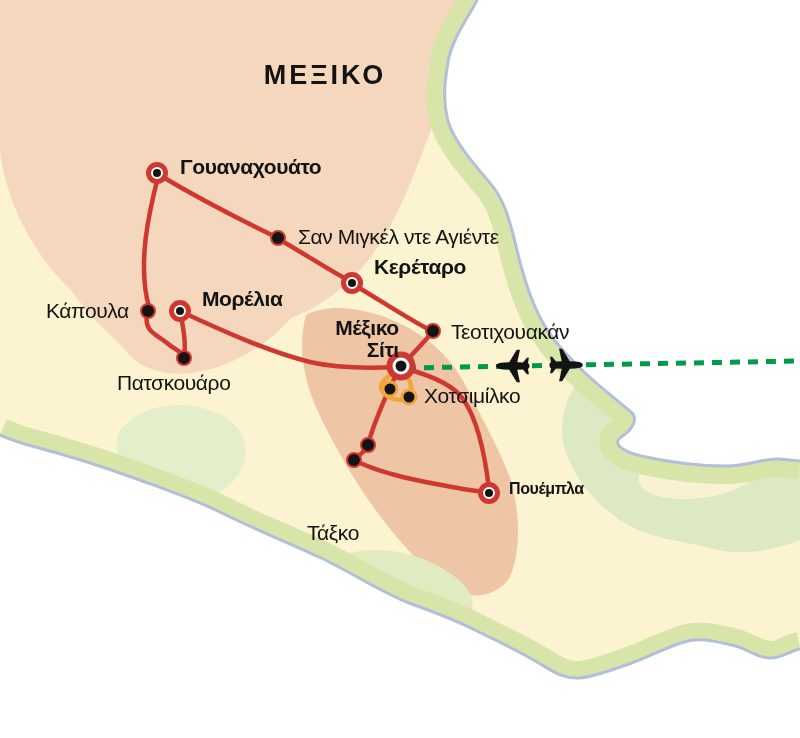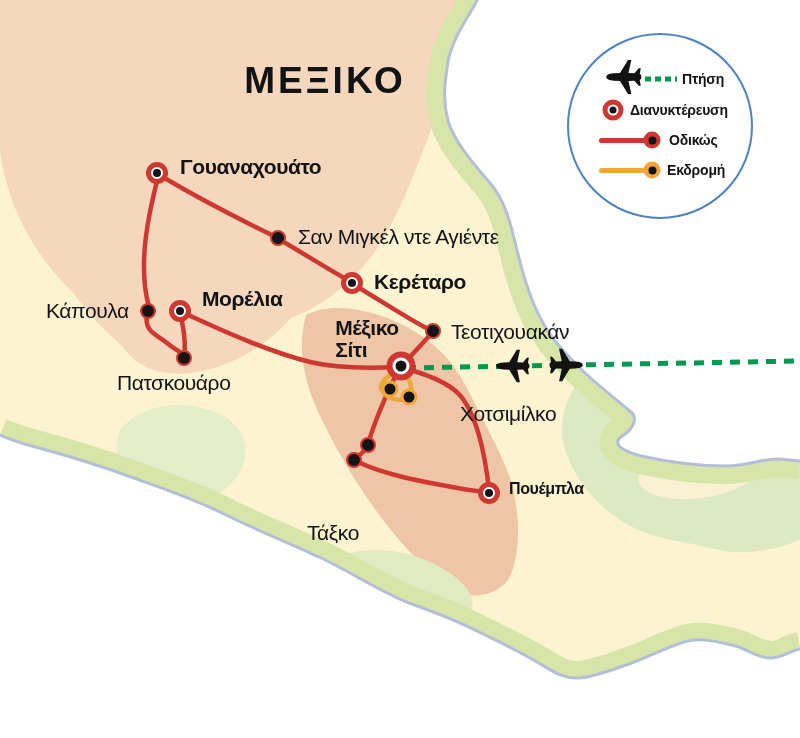--- a/index.html
+++ b/index.html
@@ -3,23 +3,23 @@
 <meta charset="utf-8">
 <style>
   html,body{margin:0;padding:0;background:#fff;}
   #stage{position:relative;width:800px;height:738px;overflow:hidden;background:#fff;
          font-family:"Liberation Sans","DejaVu Sans",sans-serif;}
   #terrain{position:absolute;left:0;top:0;}
   
   .lbl{position:absolute;color:#131313;font-size:21px;letter-spacing:-0.4px;
        line-height:1.04;white-space:nowrap;}
   .lbl.b{font-weight:bold;}
-  .lbl.center{transform:translateX(-50%);text-align:left;}
+  .lbl.center{transform:translateX(-50%);text-align:right;}
   .lbl.right{transform:translateX(-100%);text-align:right;}
-  #map-title{position:absolute;color:#131313;font-weight:bold;font-size:37px;
+  #map-title{position:absolute;color:#131313;font-weight:bold;font-size:27px;
              letter-spacing:3px;transform:translateX(-50%);}
   
   .mk{position:absolute;border-radius:50%;box-sizing:border-box;
       transform:translate(-50%,-50%);display:flex;align-items:center;justify-content:center;}
   .mk::after{content:"";border-radius:50%;background:#141414;display:block;}
   .mk-over{width:22px;height:22px;background:#fff;border:5px solid #cf3830;}
   .mk-over::after{width:8px;height:8px;}
   .mk-city{width:29px;height:29px;background:#fff;border:6px solid #cf3830;}
   .mk-city::after{width:11px;height:11px;}
   .mk-road{width:16px;height:16px;background:#141414;border:2.5px solid #cf3830;}
@@ -149,51 +149,27 @@
   <div class="mk mk-exc" style="left:390px;top:389px;"></div>
   <div class="mk mk-exc" style="left:409px;top:397px;"></div>
   <div class="mk mk-road" style="left:368px;top:445px;"></div>
   <div class="mk mk-road" style="left:354px;top:460px;"></div>
   <div class="mk mk-over" style="left:489px;top:493px;"></div>
 
   <div id="map-title" style="left:325px;top:60px;">ΜΕΞΙΚΟ</div>
 
   <div class="lbl b" style="left:180px;top:156px;">Γουαναχουάτο</div>
   <div class="lbl" style="left:298px;top:226px;">Σαν Μιγκέλ ντε Αγιέντε</div>
-  <div class="lbl b" style="left:374px;top:271px;">Κερέταρο</div>
+  <div class="lbl b" style="left:374px;top:256px;">Κερέταρο</div>
   <div class="lbl" style="left:451px;top:321px;">Τεοτιχουακάν</div>
   <div class="lbl b center" style="left:367px;top:317px;">
     <span>Μέξικο</span><br>
     <span>Σίτι</span>
   </div>
   <div class="lbl b" style="left:202px;top:288px;">Μορέλια</div>
   <div class="lbl" style="left:46px;top:300px;">Κάπουλα</div>
   <div class="lbl" style="left:117px;top:372px;">Πατσκουάρο</div>
-  <div class="lbl" style="left:424px;top:403px;margin-left:36px;">Χοτσιμίλκο</div>
+  <div class="lbl" style="left:424px;top:385px;">Χοτσιμίλκο</div>
   <div class="lbl" style="left:307px;top:478px;margin-top:44px;">Τάξκο</div>
   <div class="lbl b" style="left:509px;top:481px;font-size:16px;">Πουέμπλα</div>
 
-  <div id="legend">
-
-    <svg class="plane" style="left:55px;top:42px;" width="44" height="40" viewBox="-22 -20 44 40">
-      <path fill="#131313" transform="rotate(-90) scale(1.18)" d="M0,-15 C1.8,-15 2.9,-12.2 3.1,-8.6
-        L3.3,-3.4 L14.5,3.4 L14.5,6.2 L3.4,3.8 L3.2,8.9 L7.4,12.4 L7.4,14.2 L2.5,13.3
-        C2.2,15.2 -2.2,15.2 -2.5,13.3 L-7.4,14.2 L-7.4,12.4 L-3.2,8.9 L-3.4,3.8 L-14.5,6.2
-        L-14.5,3.4 L-3.3,-3.4 L-3.1,-8.6 C-2.9,-12.2 -1.8,-15 0,-15 Z"></path>
-    </svg>
-    <svg style="position:absolute;left:76px;top:40px;" width="32" height="8">
-      <line x1="0" y1="4" x2="32" y2="4" stroke="#009a4d" stroke-width="5" stroke-dasharray="6 4"></line>
-    </svg>
-    <div class="lg-label" style="left:113px;top:36px;">Πτήση</div>
-
-    <span class="lg-ring" style="left:44px;top:75px;"></span>
-    <div class="lg-label" style="left:61px;top:67px;">Διανυκτέρευση</div>
-
-    <span class="lg-line" style="left:30px;top:103px;background:#cf3830;"></span>
-    <span class="lg-dot" style="left:83px;top:105px;background:#cf3830;"></span>
-    <div class="lg-label" style="left:100px;top:97px;">Οδικώς</div>
-
-    <span class="lg-line" style="left:30px;top:133px;background:#f1a63a;"></span>
-    <span class="lg-dot" style="left:83px;top:135px;background:#f1a63a;"></span>
-    <div class="lg-label" style="left:98px;top:127px;">Εκδρομή</div>
-  </div>
 
 </div>
 
 </body></html>

